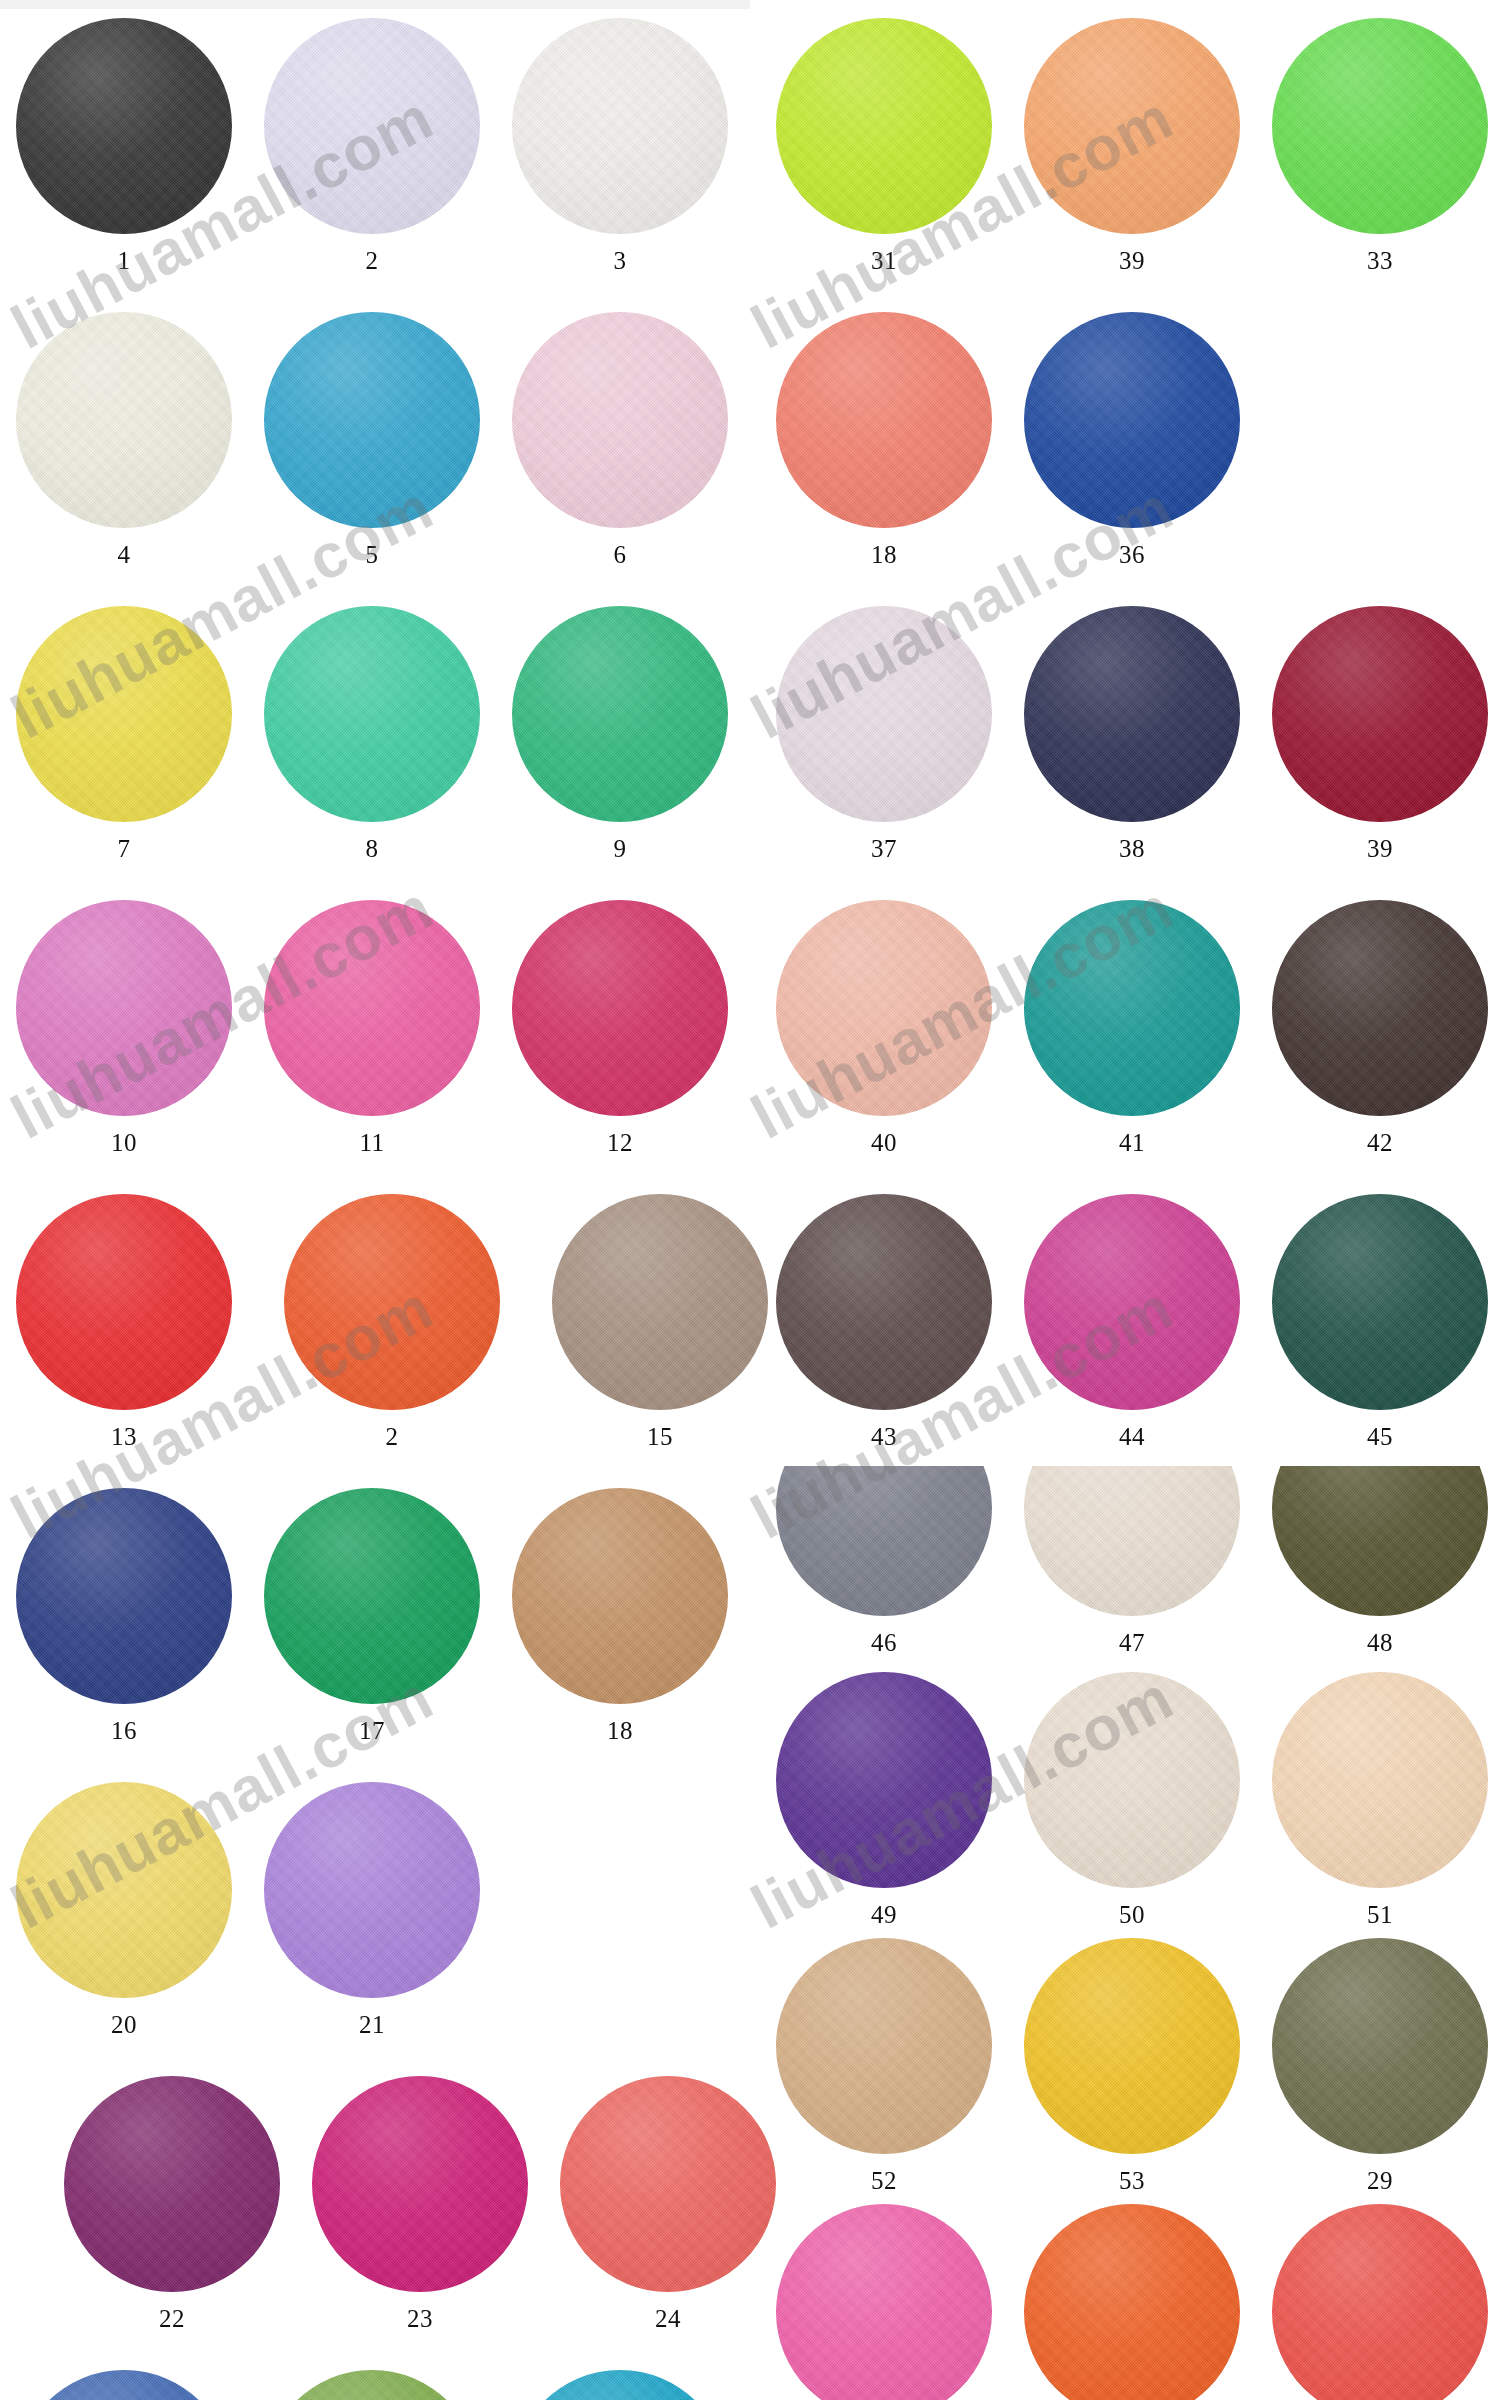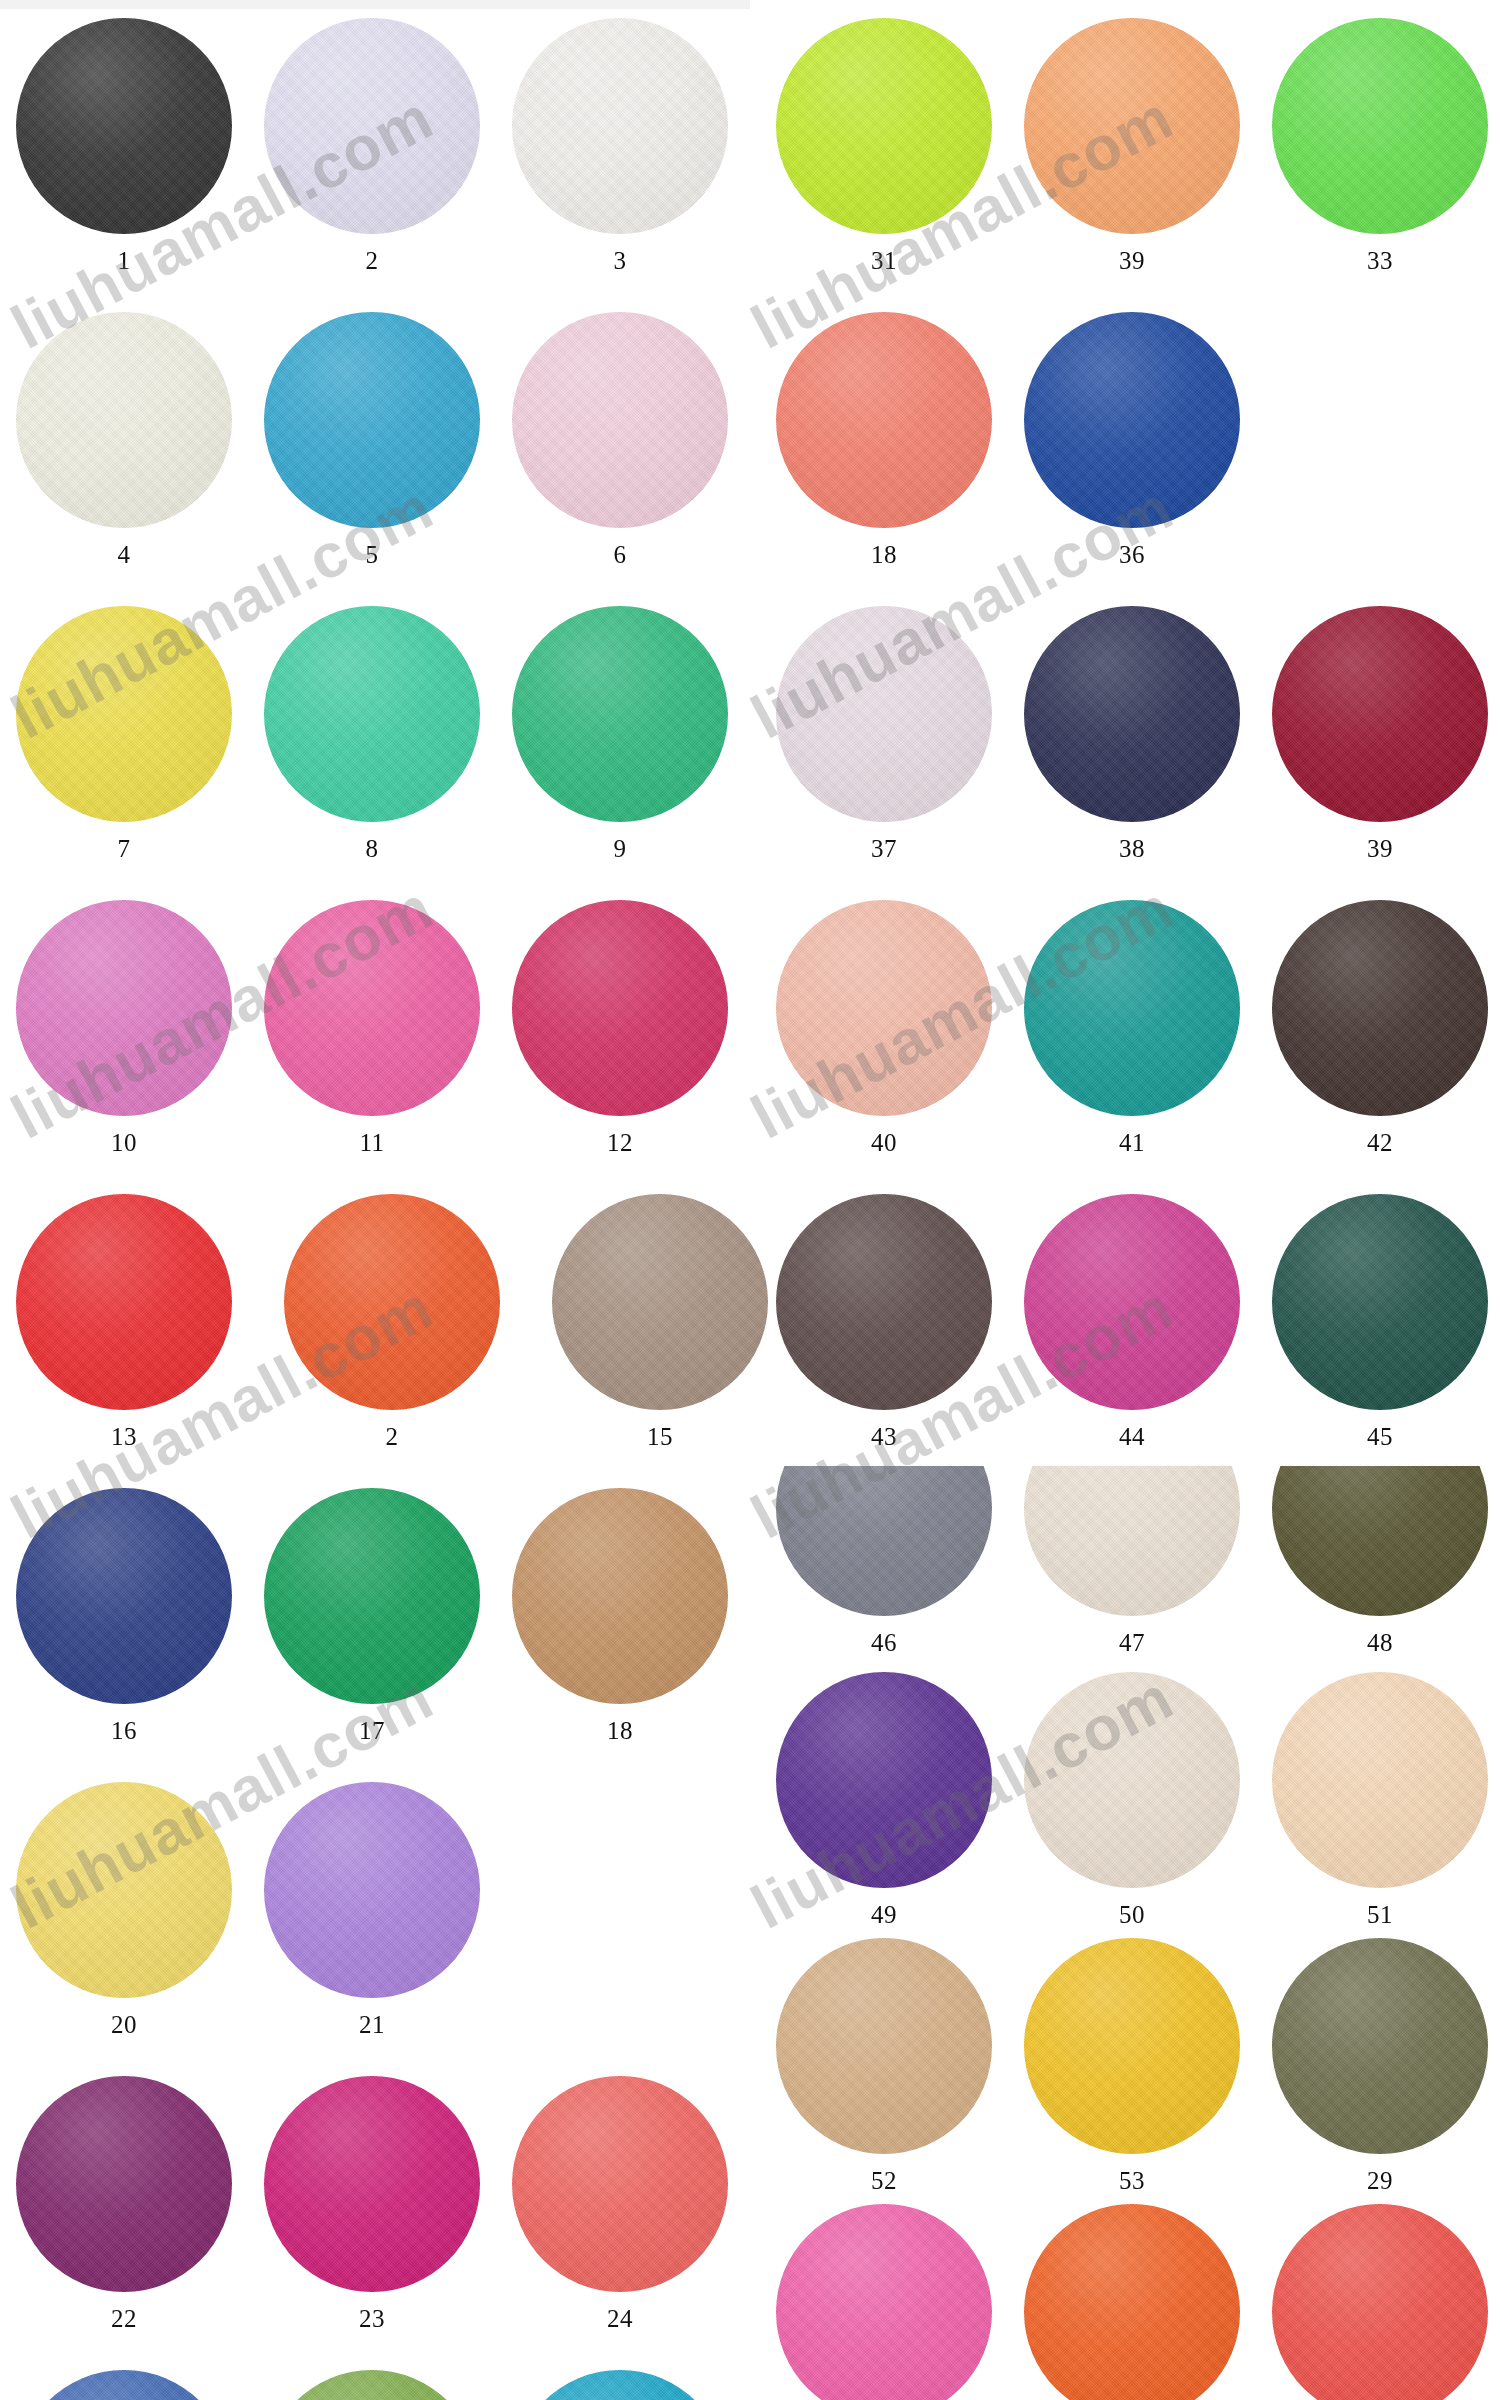--- a/index.html
+++ b/index.html
@@ -290,21 +290,21 @@
         </div>
         <div class="cell">
           <div class="disc-wrap">
             <div class="disc" style="background-color: rgb(171, 131, 222);">
               <div class="disc-sheen"></div>
             </div>
           </div>
           <div class="cell-label">21</div>
         </div>
       </div>
-      <div class="swatch-row" style="top: 2076px;">
+      <div class="swatch-row" style="top: 2076px; padding-left: 48px;">
         <div class="cell">
           <div class="disc-wrap">
             <div class="disc" style="background-color: rgb(128, 38, 107);">
               <div class="disc-sheen"></div>
             </div>
           </div>
           <div class="cell-label">22</div>
         </div>
         <div class="cell">
           <div class="disc-wrap">

